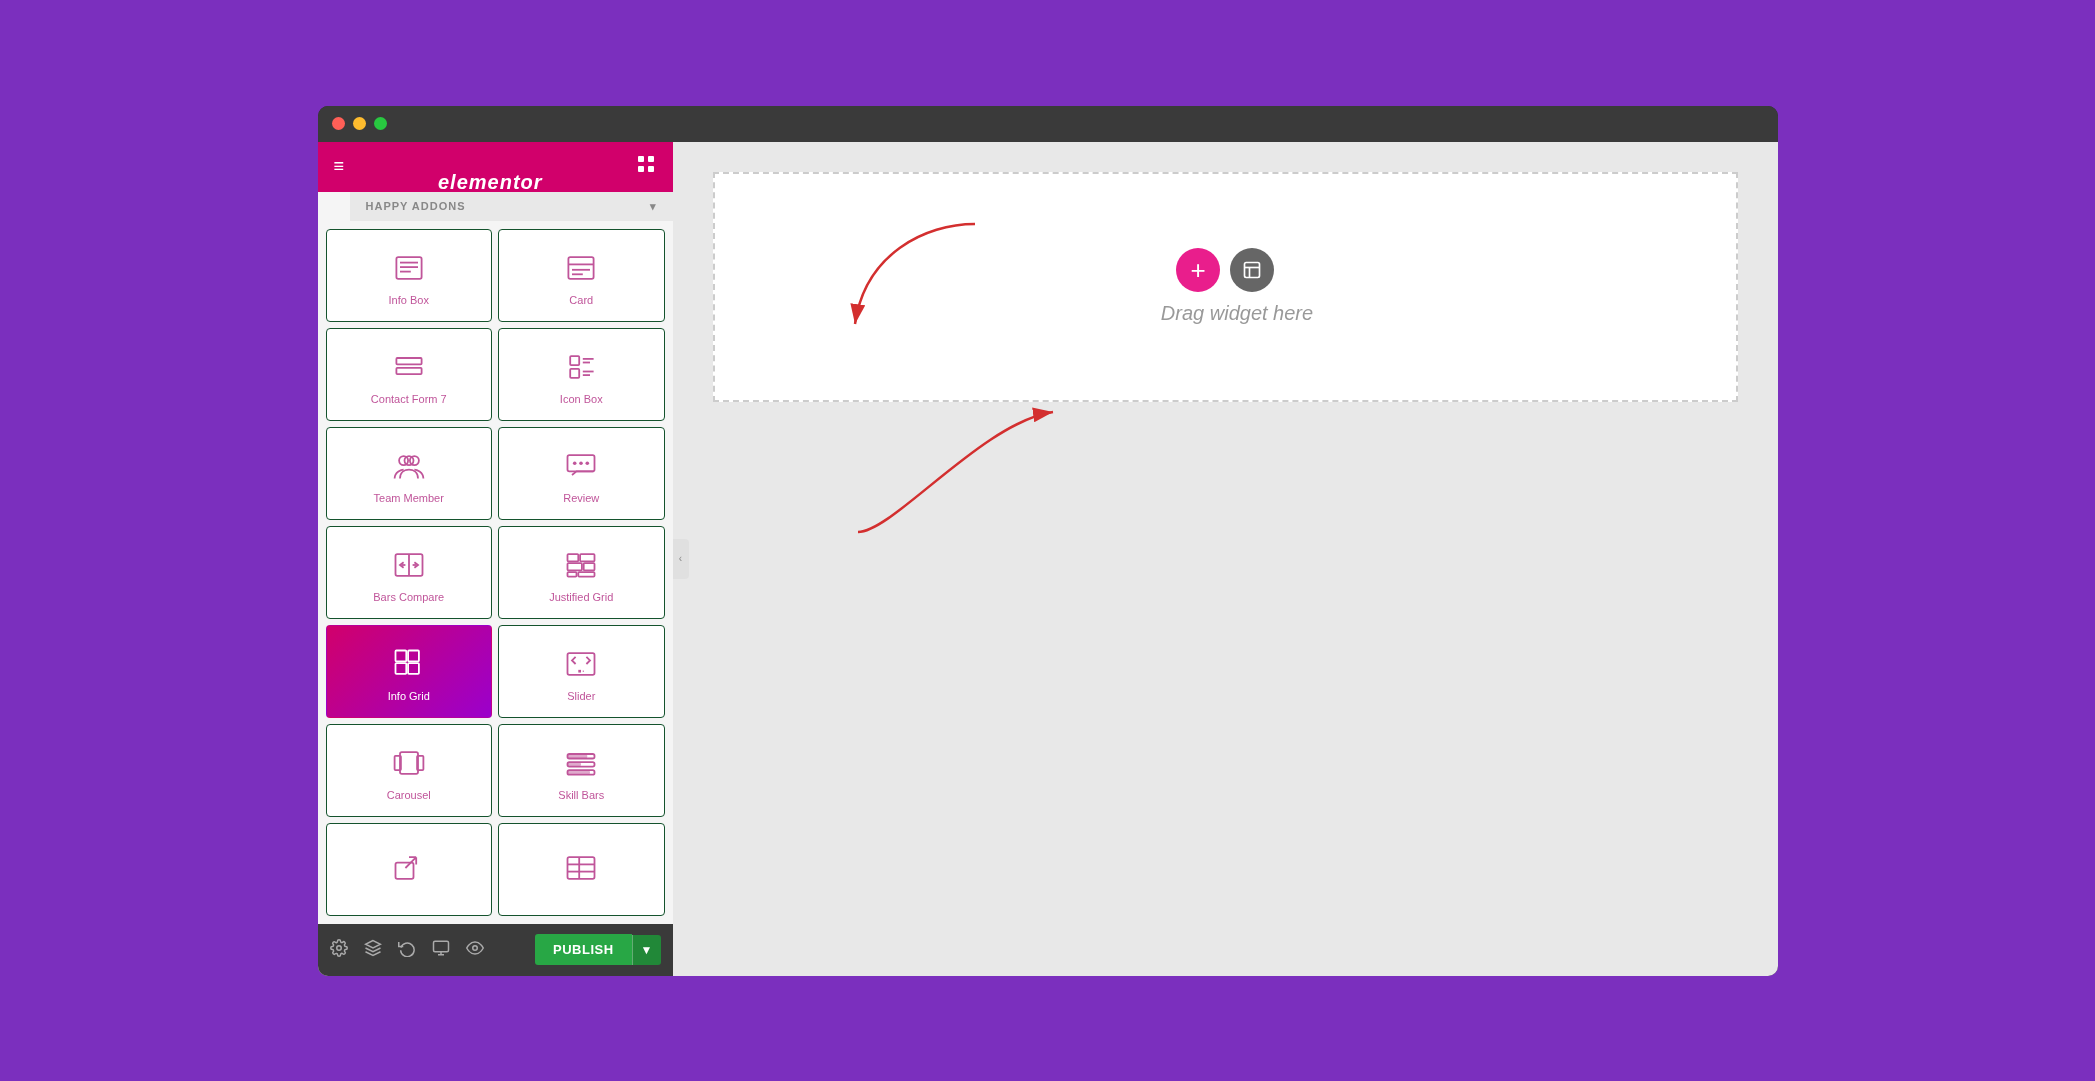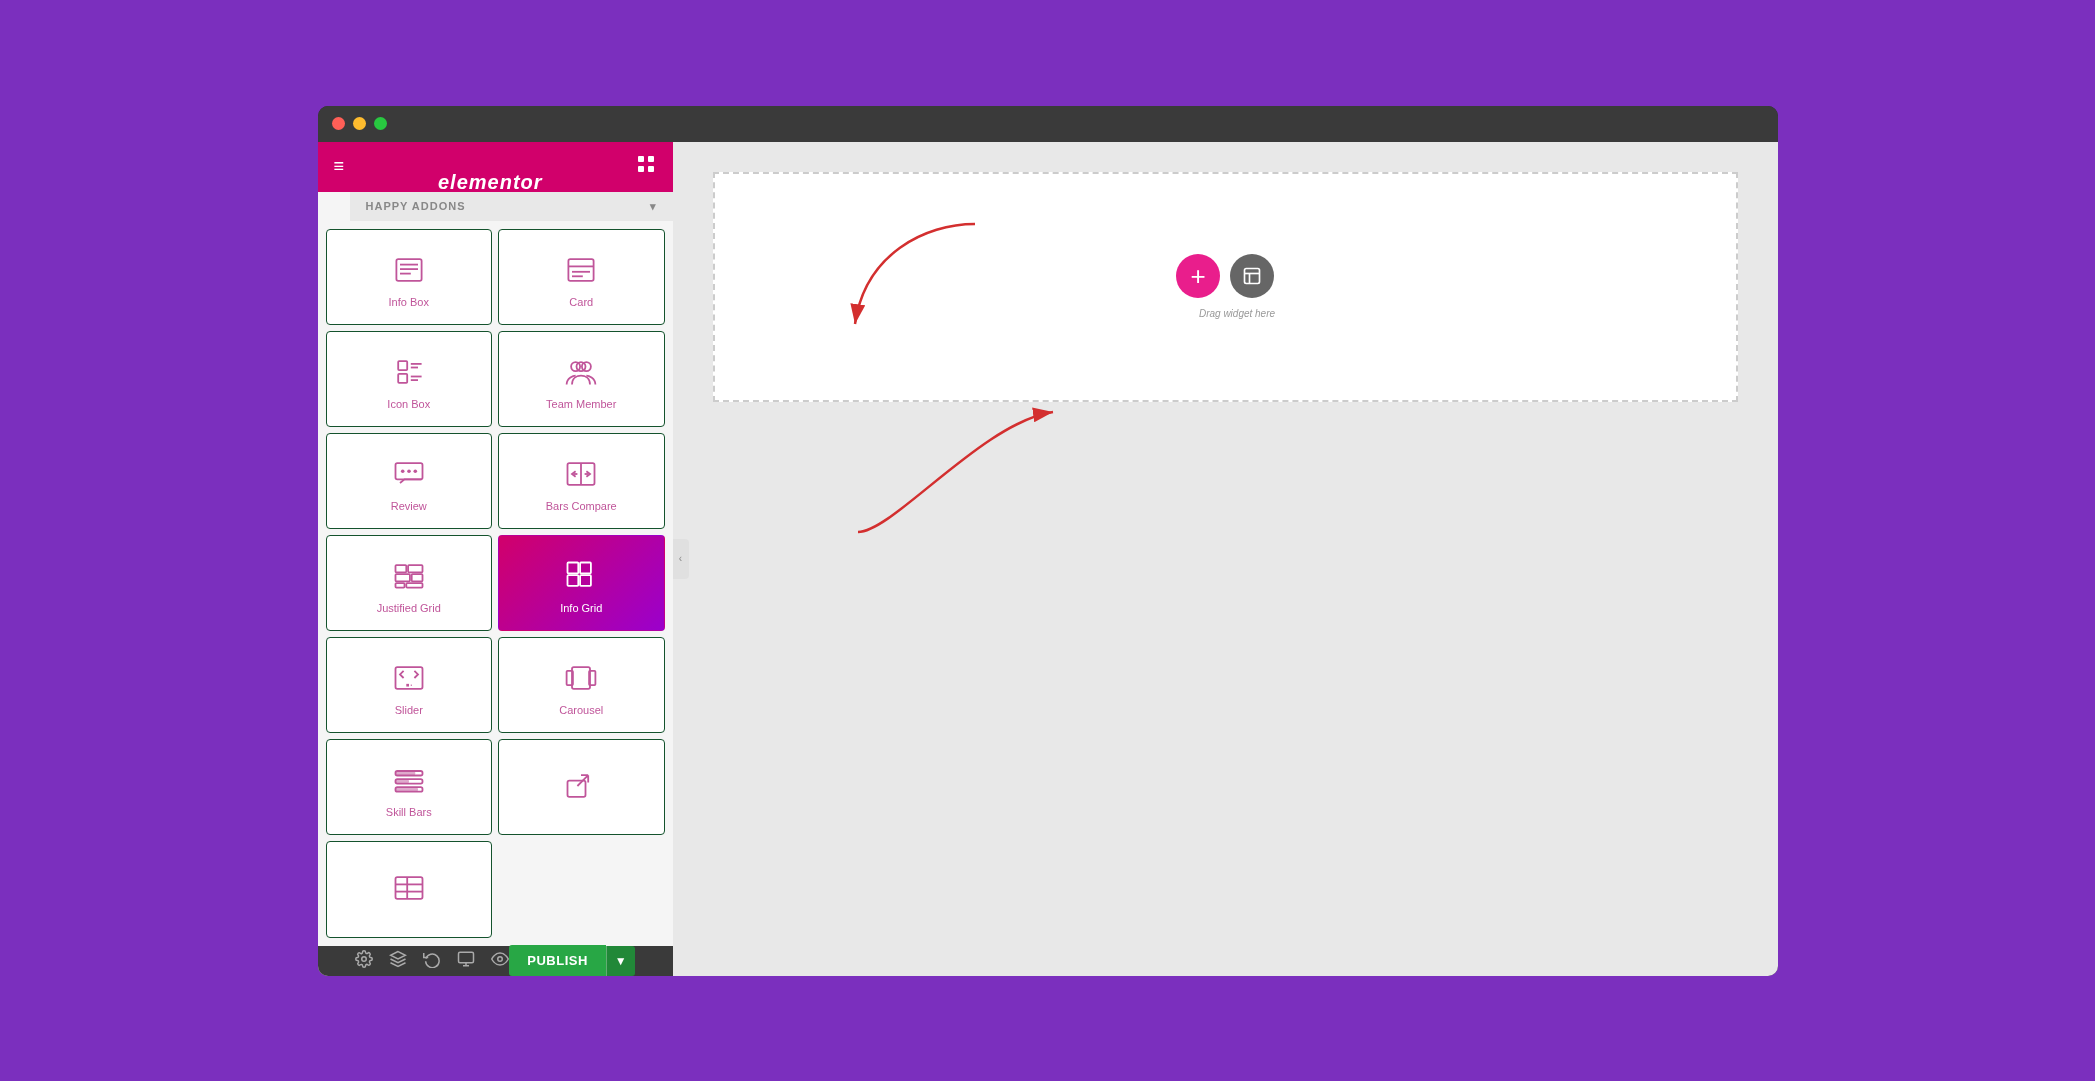--- a/index.html
+++ b/index.html
@@ -120,25 +120,25 @@
       margin-bottom: 8px;
     }
     .widget-label {
       font-size: 11px;
       color: #c0559a;
       text-align: center;
       font-weight: 500;
     }
     .sidebar-footer {
       background: #3a3a3a;
-      height: 30px;
-      display: flex;
-      align-items: center;
-      justify-content: center;
-      padding: 0 0;
+      height: 52px;
+      display: flex;
+      align-items: center;
+      justify-content: space-between;
+      padding: 0 12px;
       flex-shrink: 0;
     }
     .footer-icons {
       display: flex;
       gap: 16px;
       align-items: center;
     }
     .footer-icon {
       color: #aaa;
       font-size: 16px;
@@ -223,21 +223,21 @@
       cursor: pointer;
       display: flex;
       align-items: center;
       justify-content: center;
       font-size: 22px;
       color: white;
     }
     .add-btn-pink { background: #e91e8c; }
     .add-btn-gray { background: #666; }
     .drag-text {
-      font-size: 10px;
+      font-size: 20px;
       color: #999;
       font-style: italic;
       margin-left: 24px;
     }
     .arrow-svg {
       position: absolute;
       top: 20px;
       left: 20px;
       pointer-events: none;
     }
@@ -295,20 +295,27 @@
         <div class="widget-item">
           <svg class="widget-icon" viewBox="0 0 40 40" fill="none" stroke="#c0559a" stroke-width="2">
             <rect x="6" y="8" width="28" height="24" rx="2"></rect>
             <line x1="6" y1="16" x2="34" y2="16"></line>
             <line x1="10" y1="22" x2="30" y2="22"></line>
             <line x1="10" y1="27" x2="22" y2="27"></line>
           </svg>
           <span class="widget-label">Card</span>
         </div>
 
+        <div class="widget-item">
+          <svg class="widget-icon" viewBox="0 0 40 40" fill="none" stroke="#c0559a" stroke-width="2">
+            <rect x="6" y="10" width="28" height="7" rx="1"></rect>
+            <rect x="6" y="21" width="28" height="7" rx="1"></rect>
+          </svg>
+          <span class="widget-label">Contact Form 7</span>
+        </div>
 
         <div class="widget-item">
           <svg class="widget-icon" viewBox="0 0 40 40" fill="none" stroke="#c0559a" stroke-width="2">
             <rect x="8" y="8" width="10" height="10" rx="1"></rect>
             <line x1="22" y1="11" x2="34" y2="11"></line>
             <line x1="22" y1="15" x2="30" y2="15"></line>
             <rect x="8" y="22" width="10" height="10" rx="1"></rect>
             <line x1="22" y1="25" x2="34" y2="25"></line>
             <line x1="22" y1="29" x2="30" y2="29"></line>
           </svg>

